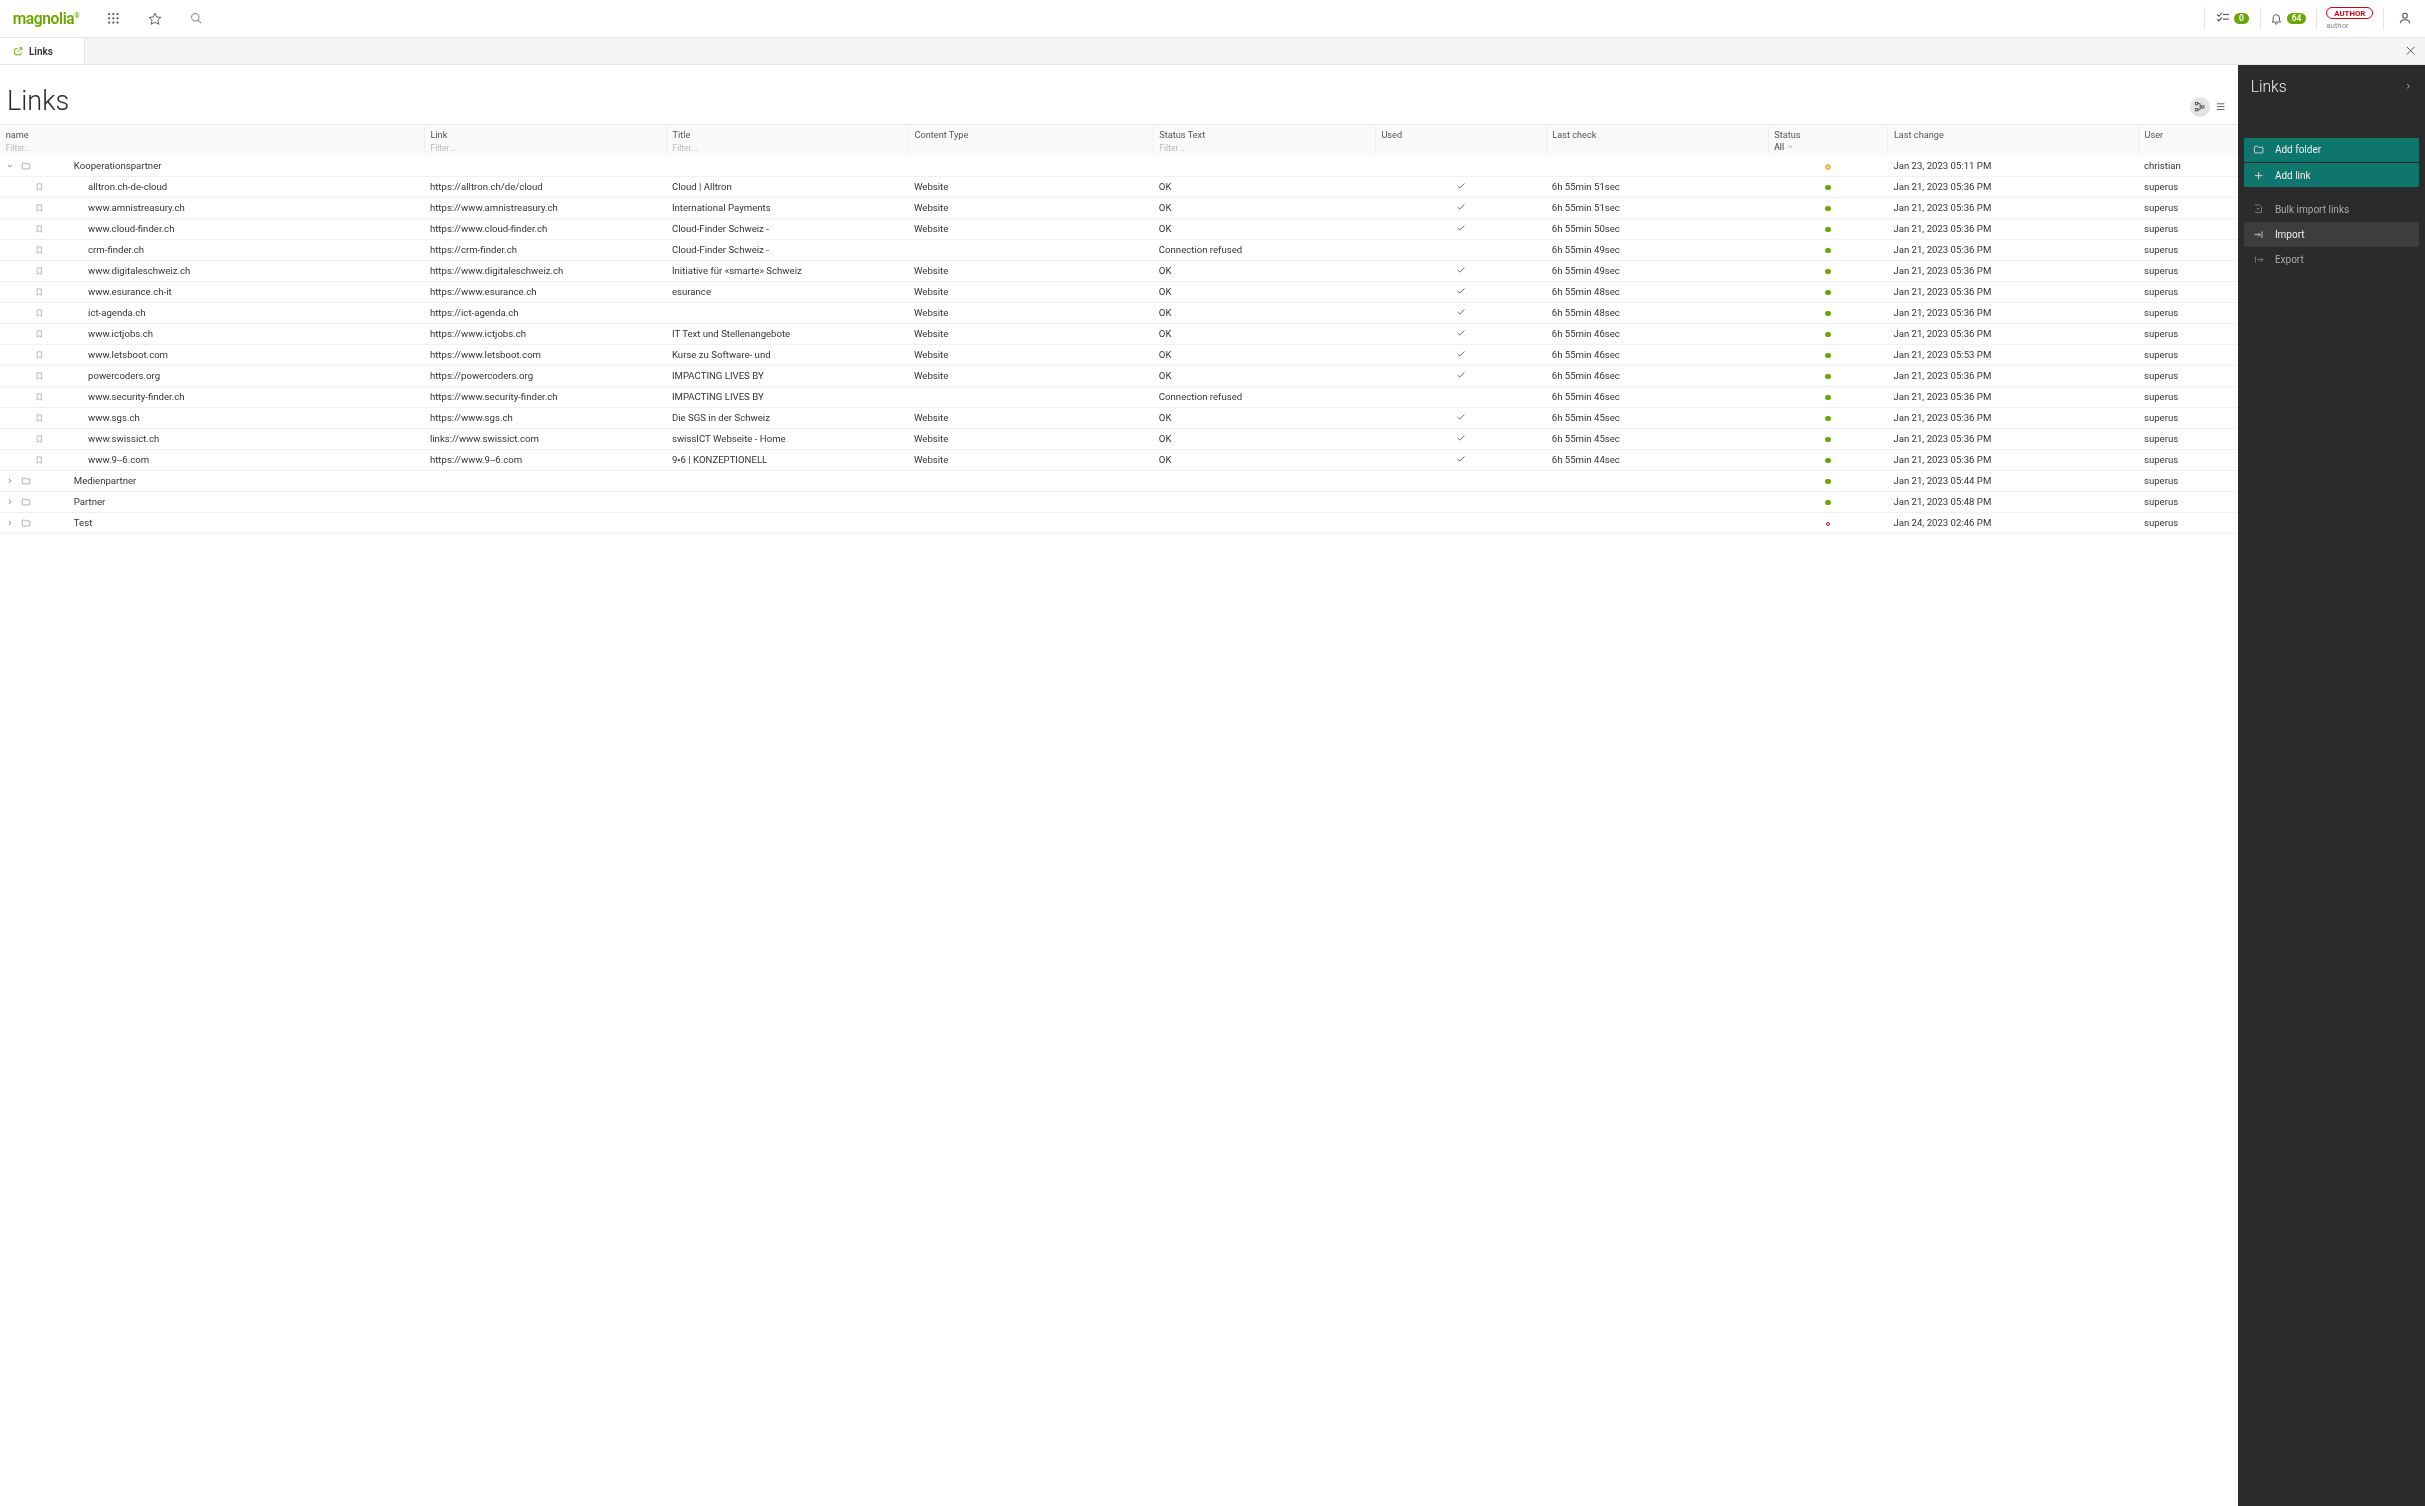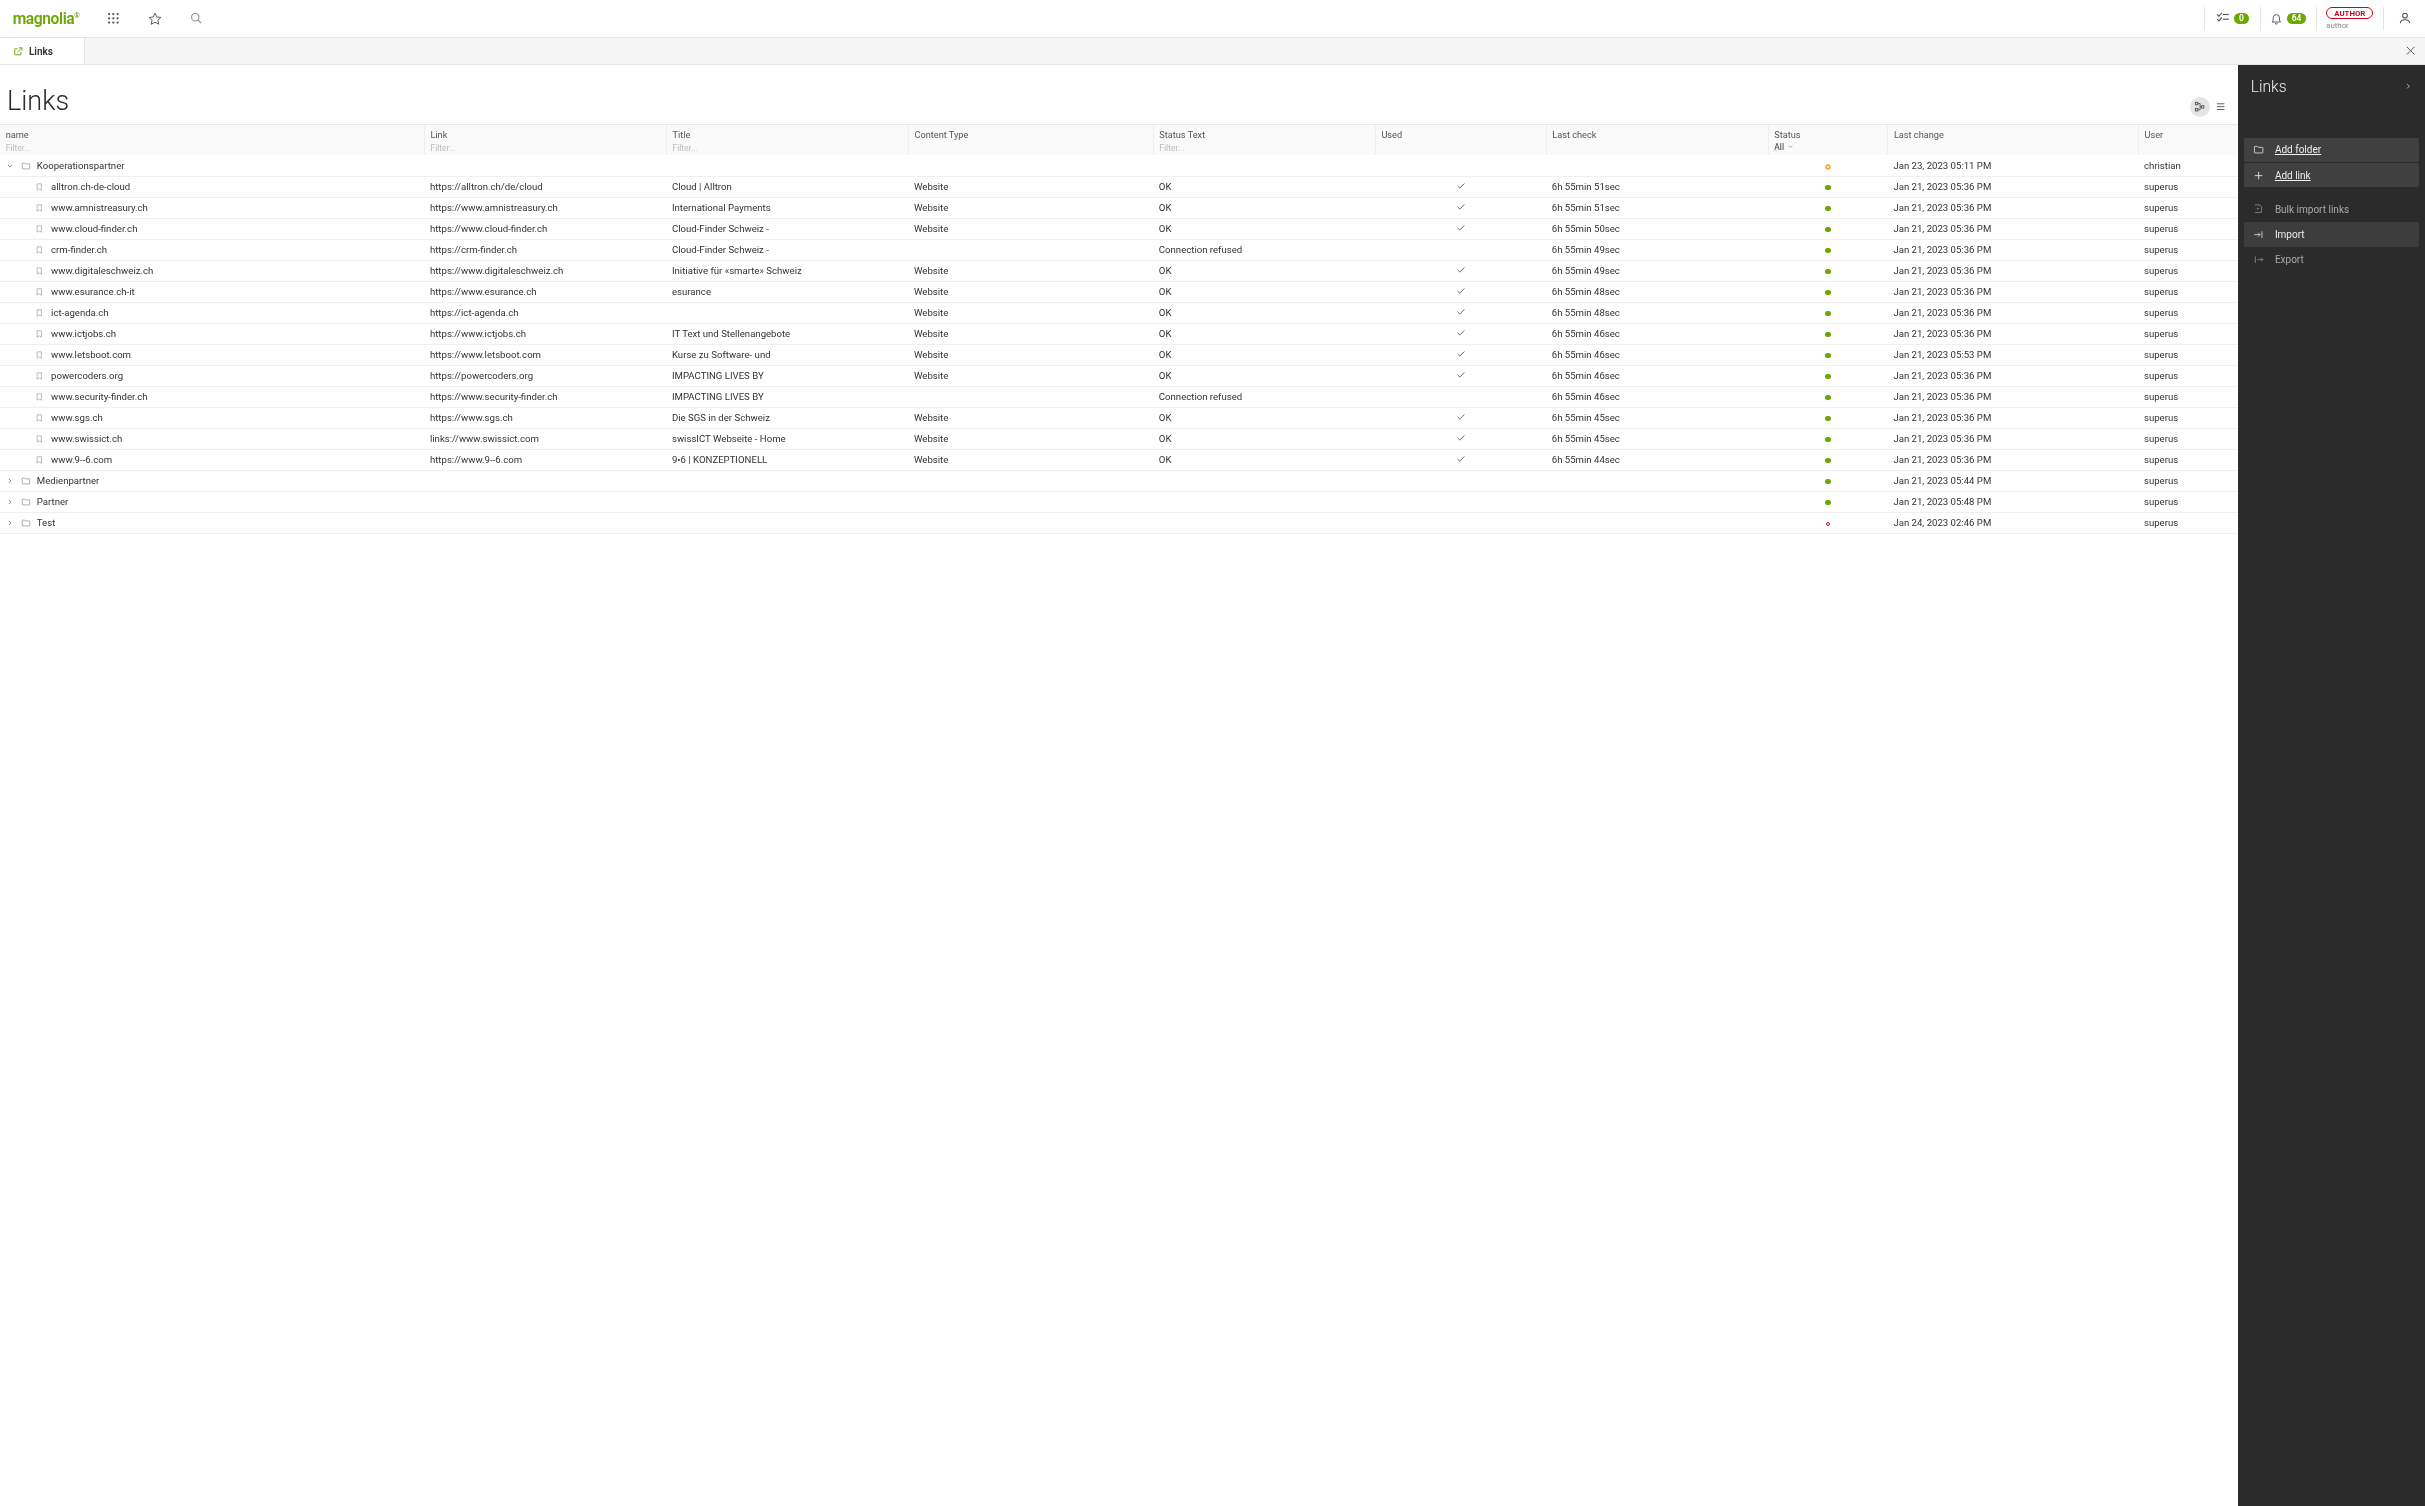--- a/index.html
+++ b/index.html
@@ -54,34 +54,34 @@
 thead th:last-child { border-right: none; }
 .th-label { display: block; margin-bottom: 1.4px; }
 .th-filter { font-size: 8.5px; color: #bbb; cursor: text; white-space: nowrap; overflow: hidden; text-overflow: ellipsis; }
 .th-status-row { display: flex; align-items: center; gap: 2.8px; font-size: 8.5px; color: #333; }
 tbody tr { border-bottom: 0.7px solid #f0f0f0; height: 21px; }
 tbody td { padding: 0 5.7px; font-size: 9.6px; color: #333; white-space: nowrap; overflow: hidden; text-overflow: ellipsis; vertical-align: middle; }
 .row-name { display: flex; align-items: center; gap: 5.7px; overflow: hidden; }
 .row-name .expander { width: 8.5px; height: 8.5px; display: inline-flex; align-items: center; justify-content: center; color: #666; flex: none; }
 .row-name .indent-spacer { width: 8.5px; flex: none; }
 .row-name .icon-slot { width: 11.3px; height: 11.3px; display: inline-flex; align-items: center; justify-content: center; color: #888; flex: none; }
-.row-name .label { overflow: hidden; text-overflow: ellipsis; white-space: nowrap; }
+.row-name .label { overflow: hidden; text-overflow: ellipsis; white-space: nowrap; margin-left: 37px; }
 .dot { display: inline-block; width: 5.7px; height: 5.7px; border-radius: 50%; }
 .dot.green { background: #6aa700; }
 .dot.yellow { background: #f5a623; box-shadow: 0 0 0 0.7px #f5a623; background: #fff; border: 1.4px solid #f5a623; width: 4.2px; height: 4.2px; }
 .dot.red-ring { background: #fff; border: 1.1px solid #d0021b; width: 4.2px; height: 4.2px; }
 .check-icon { color: #555; }
 
 
 .panel { width: 187px; background: #2b2b2b; color: #eee; display: flex; flex-direction: column; flex: none; }
 .panel-head { display: flex; align-items: center; justify-content: space-between; padding: 12.7px 12.7px 7px 12.7px; }
 .panel-title { font-size: 15.6px; font-weight: 300; color: #eee; }
 .panel-body { padding: 35px 5.7px 5.7px 5.7px; display: flex; flex-direction: column; gap: 1.4px; }
 .action { display: flex; align-items: center; gap: 10px; padding: 6.4px 8.5px; cursor: pointer; color: #eee; border-radius: 1.4px; }
-.action.primary { background: #404040; text-decoration: underline; }
+.action.primary { background: #0f766e; }
 .action.secondary { background: transparent; color: #aaa; }
 .action.secondary.enabled { background: #3d3d3d; color: #eee; }
 .action .act-icon { width: 12.7px; display: inline-flex; justify-content: center; color: #ddd; }
 .action.secondary .act-icon { color: #888; }
 .action.secondary.enabled .act-icon { color: #ddd; }
 </style>
 </head>
 <body>
 
 <div class="app">

